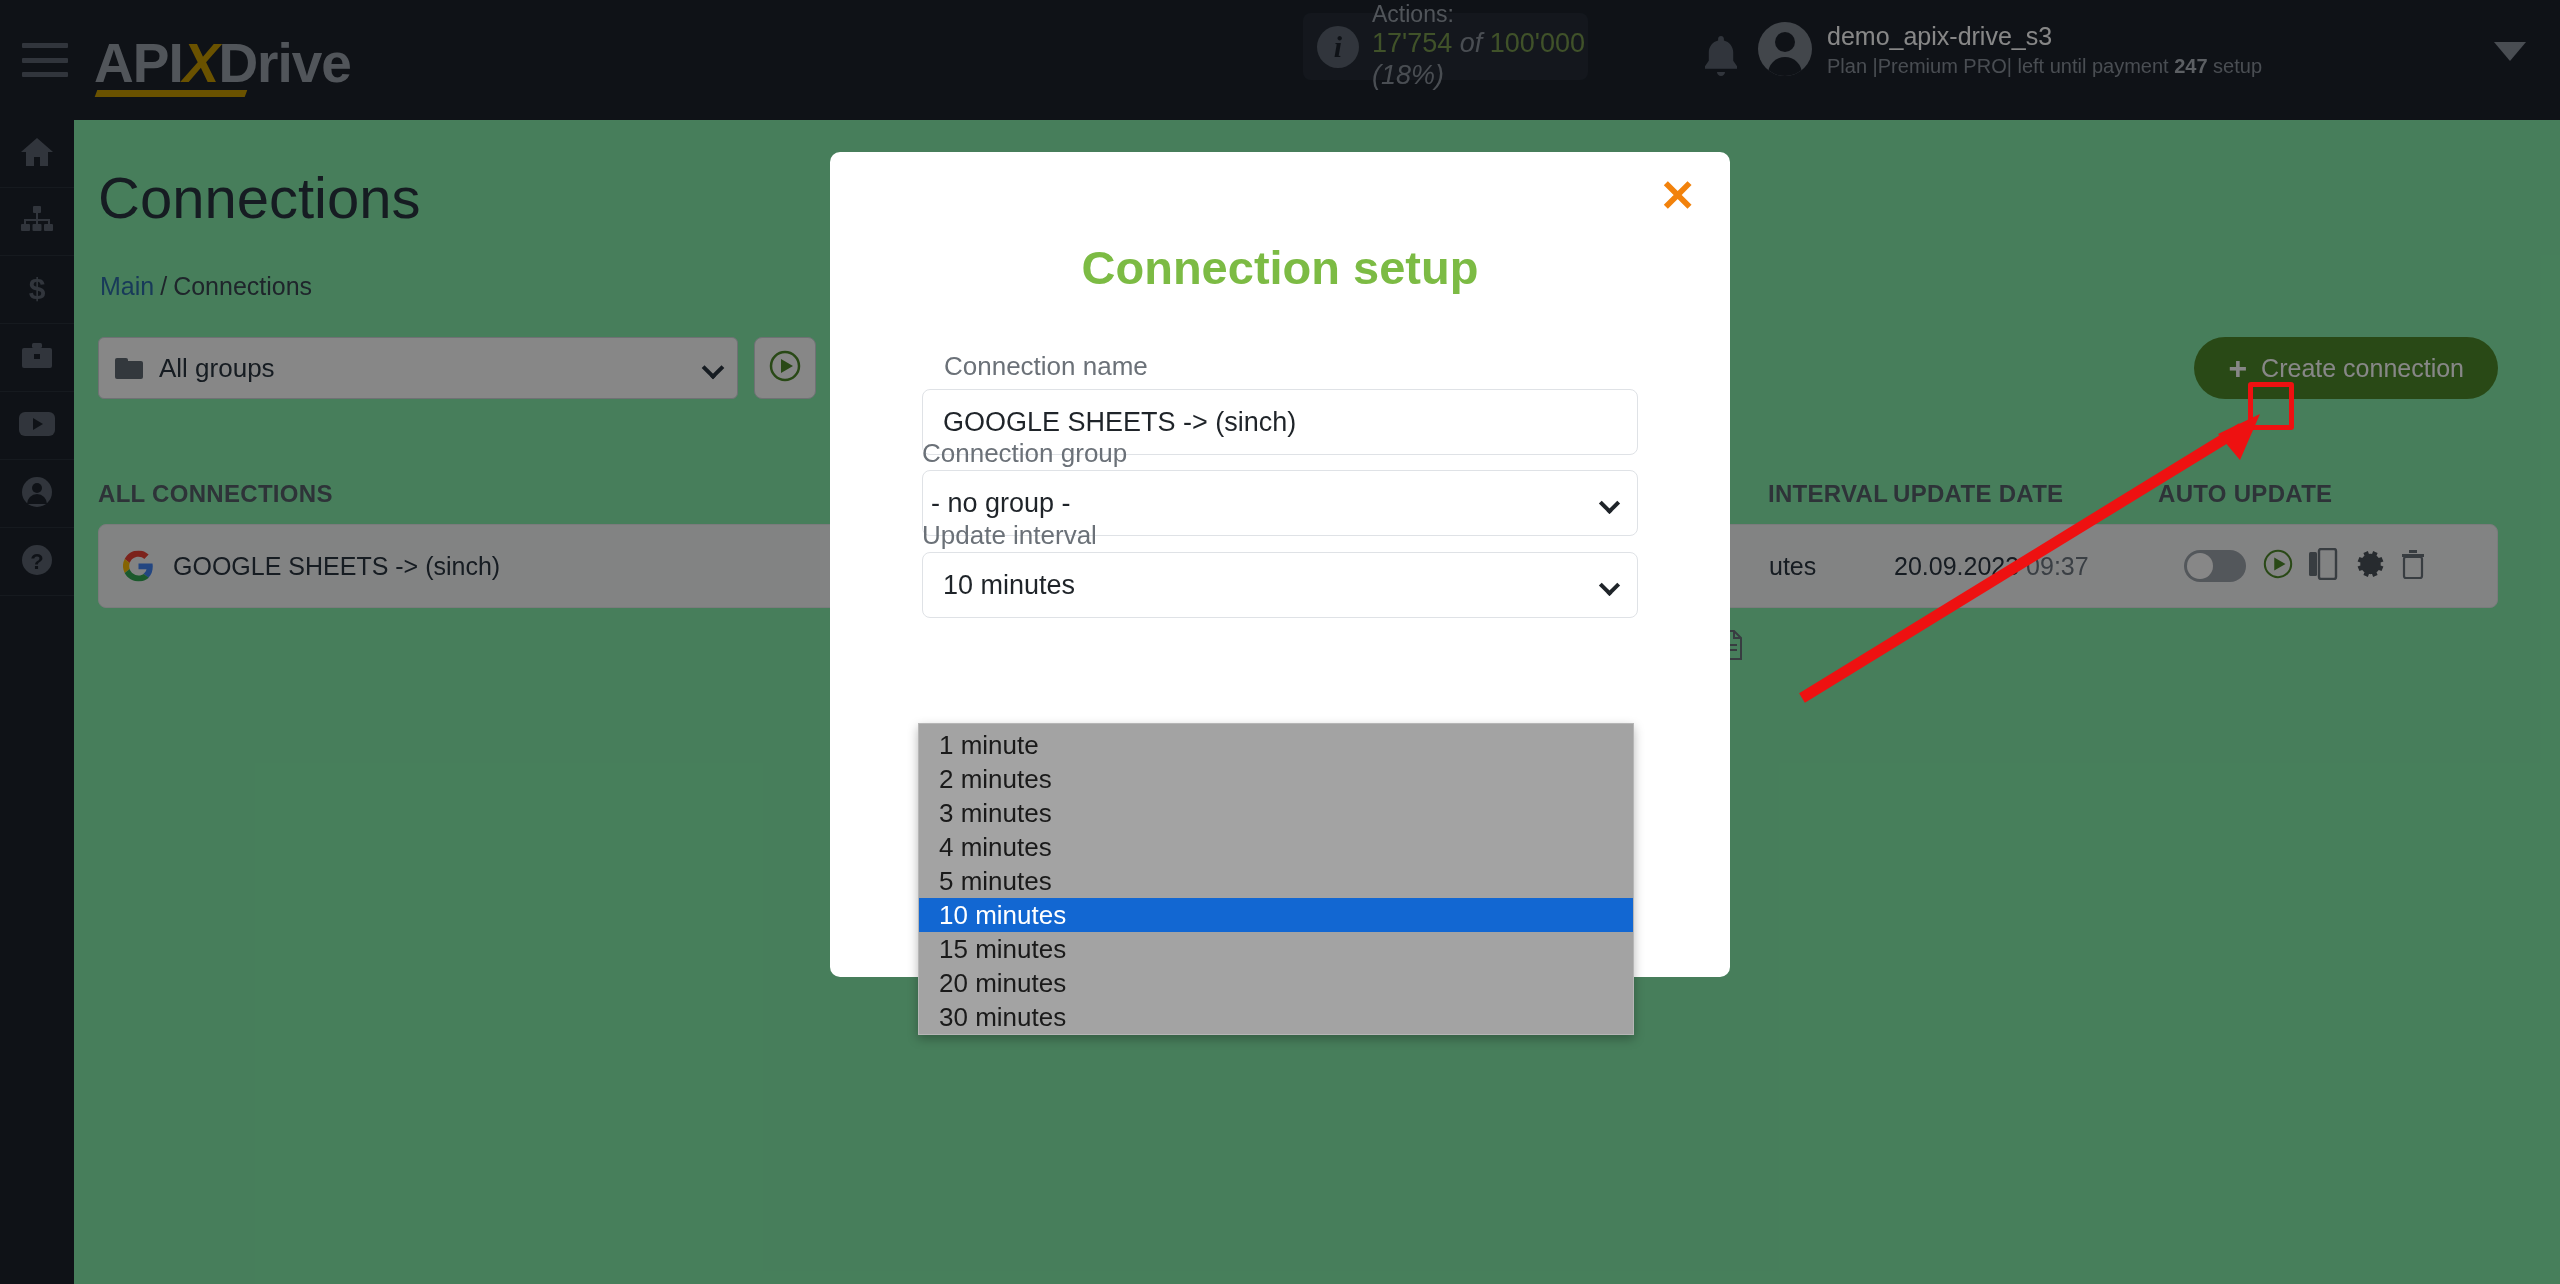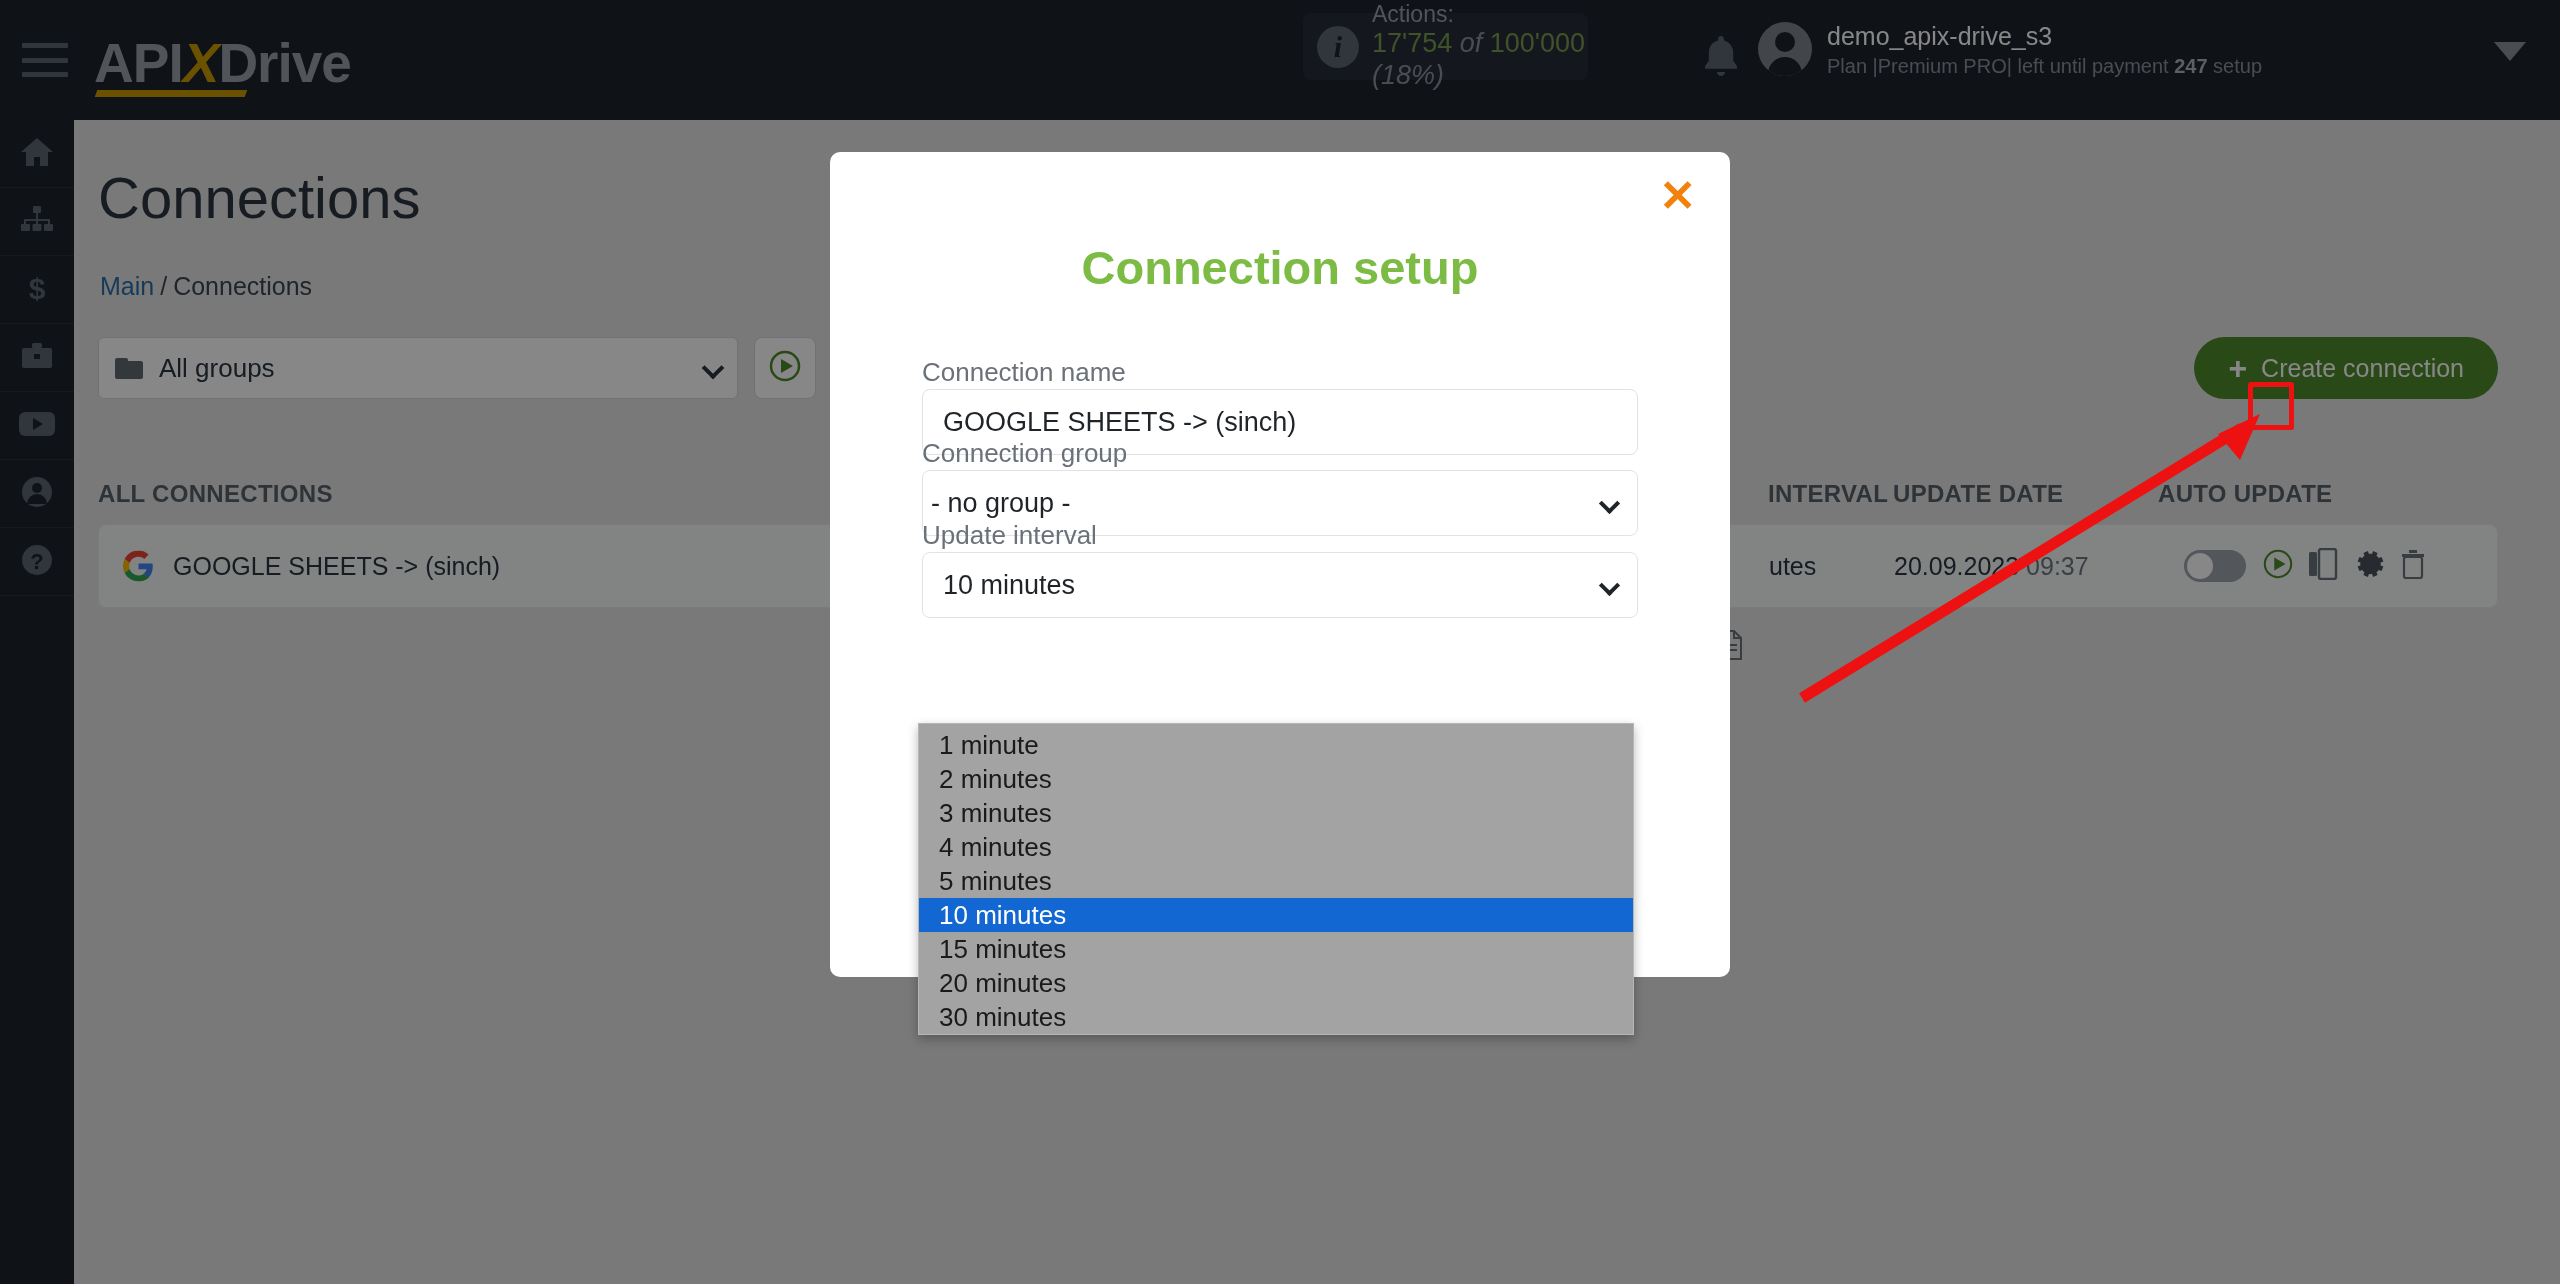--- a/index.html
+++ b/index.html
@@ -90,21 +90,21 @@
   }
   .rail-item {
     height: 68px; display: flex; align-items: center; justify-content: center;
     border-bottom: 1px solid #2a313c; cursor: pointer;
   }
   .rail-item svg { fill: #5d6571; }
 
   
   #page {
     position: absolute; left: 74px; top: 120px;
-    width: 2486px; height: 1164px; background: #e5e5e5;
+    width: 2486px; height: 1164px; background: #86efac;
   }
   #ptitle {
     position: absolute; left: 24px; top: 44px;
     font-size: 58px; font-weight: 400; color: #2b3640;
   }
   #crumb { position: absolute; left: 26px; top: 152px; font-size: 25px; color: #3b4752; }
   #crumb .lnk { color: #2f6fa8; cursor: pointer; }
   #crumb .sep { color: #3b4752; margin: 0 6px; }
 
   #filterbar { position: absolute; left: 24px; top: 217px; display: flex; align-items: center; }
@@ -428,21 +428,21 @@
   </div>
 
 </div>
 
 <div id="overlay"></div>
 
 <div id="modal">
   <div id="closebtn">✕</div>
   <div id="mtitle">Connection setup</div>
 
-  <div class="fld-label" style="top:205px;">Connection name</div>
+  <div class="fld-label" style="top:199px;margin-left:22px;">Connection name</div>
   <div class="fld-box" style="top:237px;">
     <span>GOOGLE SHEETS -&gt; (sinch)</span>
   </div>
 
   <div class="fld-label" style="top:286px;">Connection group</div>
   <div class="fld-box" style="top:318px;padding-left:8px;">
     <span>- no group -</span>
     <span class="chev2"></span>
   </div>
 

